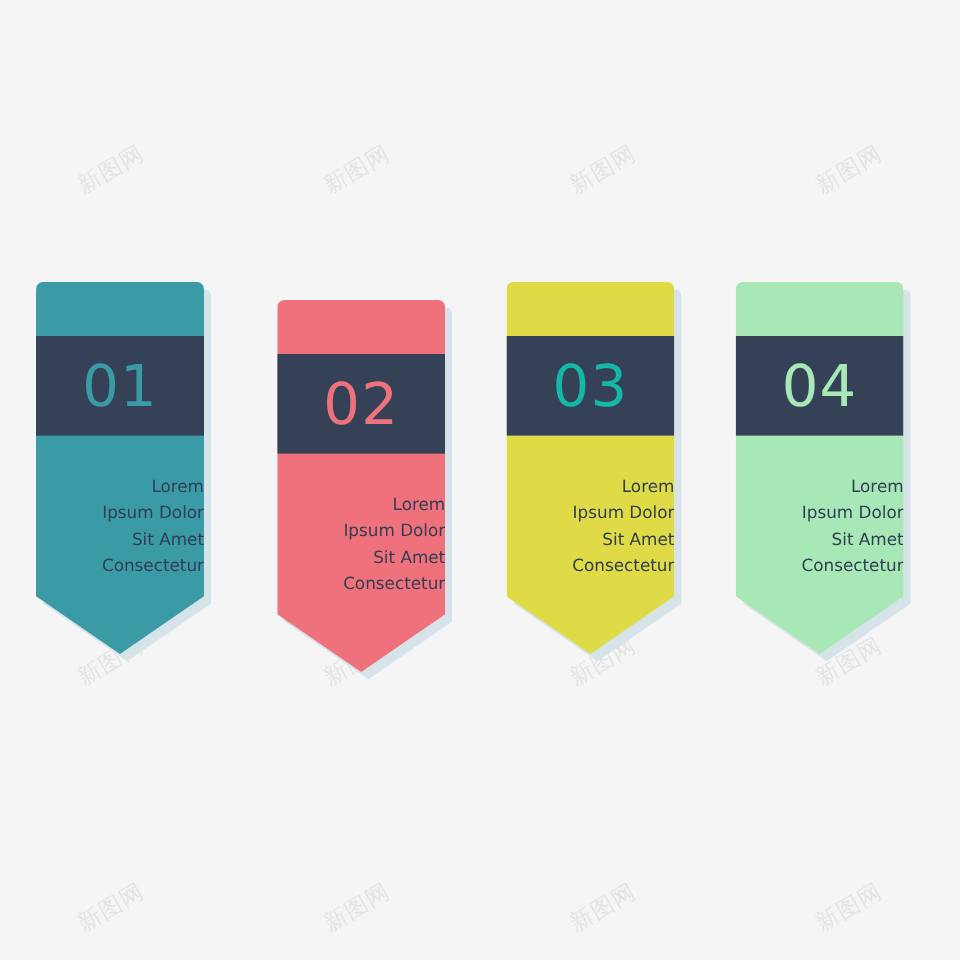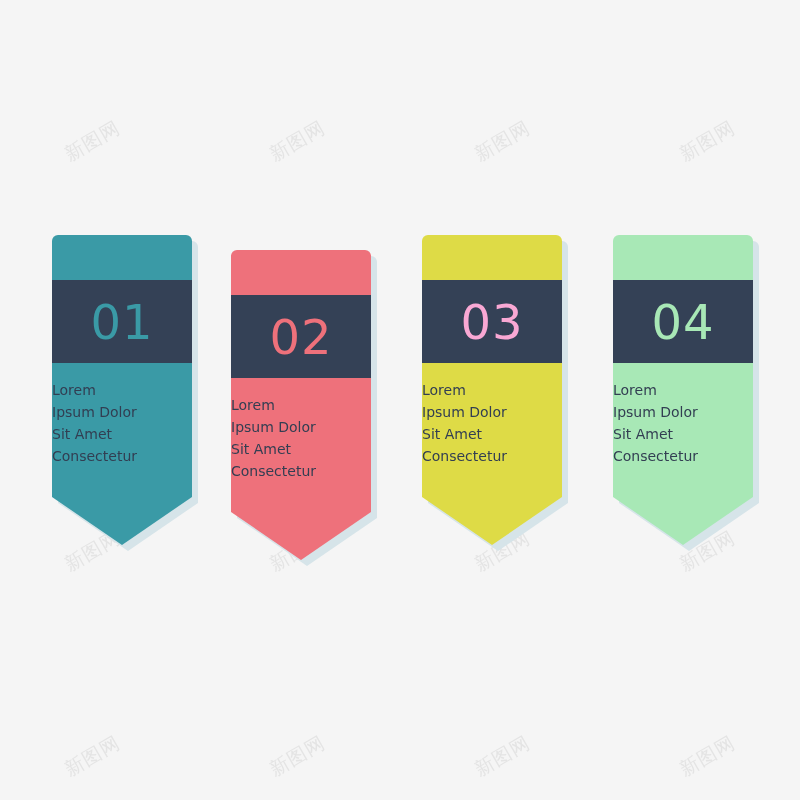--- a/index.html
+++ b/index.html
@@ -97,22 +97,22 @@
   }
   .number-text {
     font-family: "DejaVu Sans", sans-serif;
     font-size: 48px;
     font-weight: 400;
     line-height: 1;
     letter-spacing: 1px;
   }
 
   .banner-caption {
-    padding-top: 16px;
-    text-align: left;
+    padding-top: 32px;
+    text-align: right;
     color: #323e52;
     font-size: 14px;
     line-height: 22px;
     font-family: "DejaVu Sans", sans-serif;
   }
   .caption-line {
     display: block;
   }
 </style>
 </head>
@@ -133,21 +133,21 @@
       <span class="watermark-mark" style="left: 265px; top: 555px; color: rgb(228, 228, 228); transform: rotate(-30deg);">新图网</span>
       <span class="watermark-mark" style="left: 470px; top: 555px; color: rgb(228, 228, 228); transform: rotate(-30deg);">新图网</span>
       <span class="watermark-mark" style="left: 675px; top: 555px; color: rgb(228, 228, 228); transform: rotate(-30deg);">新图网</span>
       <span class="watermark-mark" style="left: 60px; top: 760px; color: rgb(228, 228, 228); transform: rotate(-30deg);">新图网</span>
       <span class="watermark-mark" style="left: 265px; top: 760px; color: rgb(228, 228, 228); transform: rotate(-30deg);">新图网</span>
       <span class="watermark-mark" style="left: 470px; top: 760px; color: rgb(228, 228, 228); transform: rotate(-30deg);">新图网</span>
       <span class="watermark-mark" style="left: 675px; top: 760px; color: rgb(228, 228, 228); transform: rotate(-30deg);">新图网</span>
     </div>
 
   <div id="banners">
-      <div class="banner" style="left: 52px; top: 235px;">
+      <div class="banner" style="left: 30px; top: 235px;">
         <div class="banner-shadow" style="background: rgb(214, 228, 233);"></div>
         <div class="banner-body" style="background: rgb(58, 154, 166);">
           <div class="banner-top-pad"></div>
           <div class="number-band" style="background: rgb(52, 65, 86);">
             <span class="number-text" style="color: rgb(58, 154, 166);">01</span>
           </div>
           <div class="banner-caption" style="color: rgb(50, 62, 82);">
             <span class="caption-line">Lorem</span>
             <span class="caption-line">Ipsum Dolor</span>
             <span class="caption-line">Sit Amet</span>
@@ -168,21 +168,21 @@
             <span class="caption-line">Sit Amet</span>
             <span class="caption-line">Consectetur</span>
           </div>
         </div>
       </div>
       <div class="banner" style="left: 422px; top: 235px;">
         <div class="banner-shadow" style="background: rgb(214, 228, 233);"></div>
         <div class="banner-body" style="background: rgb(222, 219, 70);">
           <div class="banner-top-pad"></div>
           <div class="number-band" style="background: rgb(52, 65, 86);">
-            <span class="number-text" style="color: #f9a8d4;">03</span>
+            <span class="number-text" style="color: #14b8a6;">03</span>
           </div>
           <div class="banner-caption" style="color: rgb(50, 62, 82);">
             <span class="caption-line">Lorem</span>
             <span class="caption-line">Ipsum Dolor</span>
             <span class="caption-line">Sit Amet</span>
             <span class="caption-line">Consectetur</span>
           </div>
         </div>
       </div>
       <div class="banner" style="left: 613px; top: 235px;">

